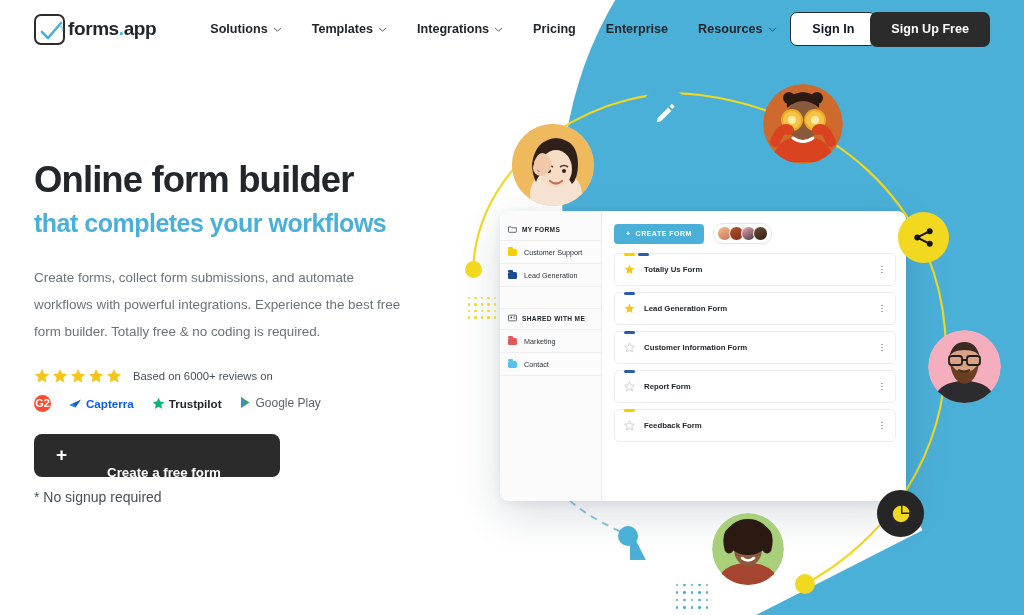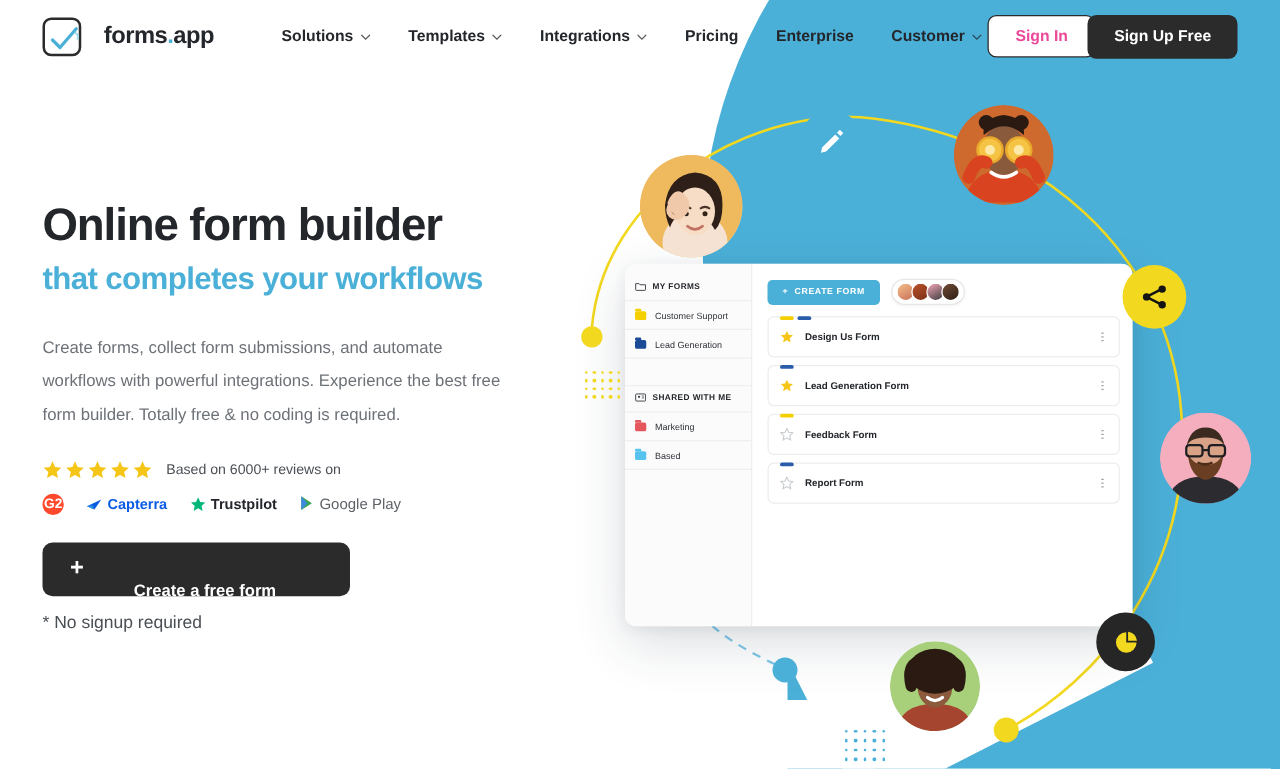--- a/index.html
+++ b/index.html
@@ -55,21 +55,21 @@
   }
 
   
   .navbar {
     position: absolute;
     left: 0; top: 0; right: 0; height: 58px;
     display: flex; align-items: center;
     padding: 0 34px;
     z-index: 40;
   }
-  .logo-wrap { display: flex; align-items: center; gap: 18px; }
+  .logo-wrap { display: flex; align-items: center; gap: 3px; }
   .logo-mark {
     width: 31px; height: 31px;
     border: 2px solid #2b2b2b;
     border-radius: 7px;
     position: relative;
     display: flex; align-items: center; justify-content: center;
   }
   .logo-mark svg { position: absolute; left: 3px; top: 4px; }
   .logo-text {
     font-size: 19px; font-weight: bold; letter-spacing: -0.4px;
@@ -84,21 +84,21 @@
   .nav-item {
     display: flex; align-items: center; gap: 5px;
     font-size: 12.6px; font-weight: bold; color: #23262b;
     cursor: pointer; white-space: nowrap;
   }
   .chev { width: 9px; height: 9px; display: inline-block; opacity: .75; }
   .nav-actions {
     margin-left: auto; display: flex; align-items: center;
   }
   .btn-signin {
-    font-size: 12.6px; font-weight: bold; color: #ec4899;
+    font-size: 12.6px; font-weight: bold; color: #0f172a;
     background: #ffffff;
     border: 1.4px solid #2b2b2b;
     border-radius: 7px;
     padding: 9px 21px;
     cursor: pointer;
     position: relative; z-index: 2;
   }
   .btn-signup {
     font-size: 12.6px; font-weight: bold; color: #ffffff;
     background: #2b2b2b;
@@ -340,21 +340,21 @@
             <path d="M1.5 3.5 L5 7 L8.5 3.5" fill="none" stroke="#23262b" stroke-width="1.1" stroke-linecap="round"></path>
           </svg>
       </div>
       <div class="nav-item">
         <span>Pricing</span>
       </div>
       <div class="nav-item">
         <span>Enterprise</span>
       </div>
       <div class="nav-item">
-        <span>Customer</span>
+        <span>Resources</span>
         <svg class="chev" viewBox="0 0 10 10">
             <path d="M1.5 3.5 L5 7 L8.5 3.5" fill="none" stroke="#23262b" stroke-width="1.1" stroke-linecap="round"></path>
           </svg>
       </div>
     </div>
 
     <div class="nav-actions">
       <button class="btn-signin">Sign In</button>
       <button class="btn-signup">Sign Up Free</button>
     </div>
@@ -446,21 +446,21 @@
           <path d="M7.2 3.4 h2.6 M7.2 5.4 h2.6" stroke="#3b4046" stroke-width=".8"></path>
         </svg>
         <span>SHARED WITH ME</span>
       </div>
       <div class="side-row">
         <span class="folder" style="background:#e4575b"></span>
         <span>Marketing</span>
       </div>
       <div class="side-row">
         <span class="folder" style="background:#56c3ef"></span>
-        <span>Based</span>
+        <span>Contact</span>
       </div>
       <div style="border-top:1px solid #efefef;height:100%;"></div>
     </div>
 
     <div class="app-main">
       <div class="app-toolbar">
         <button class="create-btn">
           <span>+</span>
           <span>CREATE FORM</span>
         </button>
@@ -473,21 +473,21 @@
       </div>
 
       <div class="form-row">
         <div class="tagbar">
           <span class="tag" style="background:#f5d000"></span>
           <span class="tag" style="background:#2a5caa"></span>
         </div>
         <svg class="row-star" viewBox="0 0 20 20">
             <path d="M10 1.3 L12.6 7 L18.8 7.7 L14.2 11.9 L15.5 18 L10 14.9 L4.5 18 L5.8 11.9 L1.2 7.7 L7.4 7 Z" fill="#f5c518"></path>
           </svg>
-        <span class="row-title">Design Us Form</span>
+        <span class="row-title">Totally Us Form</span>
         <span class="row-dots">
             <i></i>
             <i></i>
             <i></i>
           </span>
       </div>
 
       <div class="form-row">
         <div class="tagbar">
           <span class="tag" style="background:#2a5caa"></span>
@@ -496,44 +496,58 @@
             <path d="M10 1.3 L12.6 7 L18.8 7.7 L14.2 11.9 L15.5 18 L10 14.9 L4.5 18 L5.8 11.9 L1.2 7.7 L7.4 7 Z" fill="#f5c518"></path>
           </svg>
         <span class="row-title">Lead Generation Form</span>
         <span class="row-dots">
             <i></i>
             <i></i>
             <i></i>
           </span>
       </div>
 
+      <div class="form-row">
+        <div class="tagbar">
+          <span class="tag" style="background:#2a5caa"></span>
+        </div>
+        <svg class="row-star" viewBox="0 0 20 20">
+            <path d="M10 1.3 L12.6 7 L18.8 7.7 L14.2 11.9 L15.5 18 L10 14.9 L4.5 18 L5.8 11.9 L1.2 7.7 L7.4 7 Z" fill="none" stroke="#c6cacd" stroke-width="1.5"></path>
+          </svg>
+        <span class="row-title">Customer Information Form</span>
+        <span class="row-dots">
+            <i></i>
+            <i></i>
+            <i></i>
+          </span>
+      </div>
+
+      <div class="form-row">
+        <div class="tagbar">
+          <span class="tag" style="background:#2a5caa"></span>
+        </div>
+        <svg class="row-star" viewBox="0 0 20 20">
+            <path d="M10 1.3 L12.6 7 L18.8 7.7 L14.2 11.9 L15.5 18 L10 14.9 L4.5 18 L5.8 11.9 L1.2 7.7 L7.4 7 Z" fill="none" stroke="#c6cacd" stroke-width="1.5"></path>
+          </svg>
+        <span class="row-title">Report Form</span>
+        <span class="row-dots">
+            <i></i>
+            <i></i>
+            <i></i>
+          </span>
+      </div>
 
       <div class="form-row">
         <div class="tagbar">
           <span class="tag" style="background:#f5d000"></span>
         </div>
         <svg class="row-star" viewBox="0 0 20 20">
             <path d="M10 1.3 L12.6 7 L18.8 7.7 L14.2 11.9 L15.5 18 L10 14.9 L4.5 18 L5.8 11.9 L1.2 7.7 L7.4 7 Z" fill="none" stroke="#c6cacd" stroke-width="1.5"></path>
           </svg>
         <span class="row-title">Feedback Form</span>
-        <span class="row-dots">
-            <i></i>
-            <i></i>
-            <i></i>
-          </span>
-      </div>
-
-      <div class="form-row">
-        <div class="tagbar">
-          <span class="tag" style="background:#2a5caa"></span>
-        </div>
-        <svg class="row-star" viewBox="0 0 20 20">
-            <path d="M10 1.3 L12.6 7 L18.8 7.7 L14.2 11.9 L15.5 18 L10 14.9 L4.5 18 L5.8 11.9 L1.2 7.7 L7.4 7 Z" fill="none" stroke="#c6cacd" stroke-width="1.5"></path>
-          </svg>
-        <span class="row-title">Report Form</span>
         <span class="row-dots">
             <i></i>
             <i></i>
             <i></i>
           </span>
       </div>
     </div>
   </div>
 
   <div class="circle-av" style="left:512px;top:124px;width:82px;height:82px;background:linear-gradient(160deg,#f2bd63 0%,#efb95e 45%,#e8e2d6 100%);">

